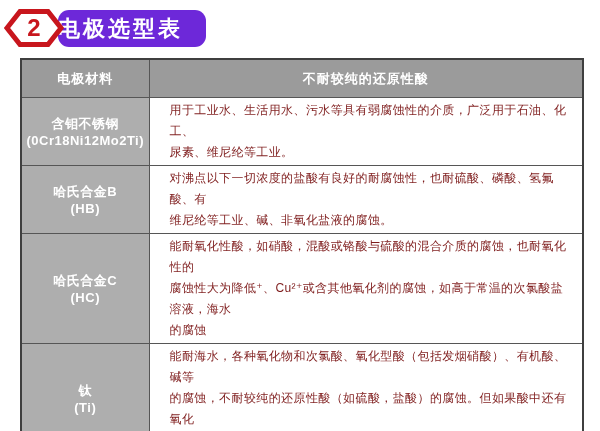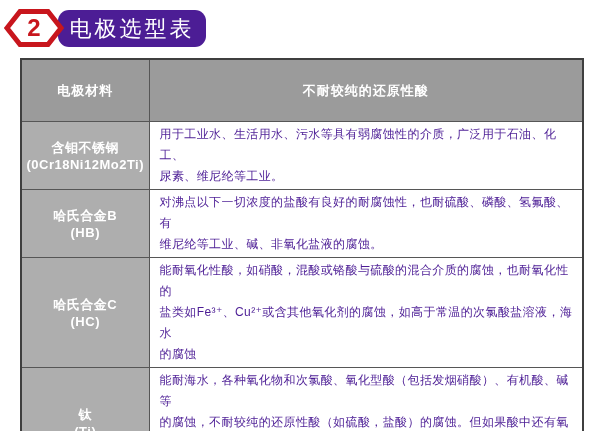--- a/index.html
+++ b/index.html
@@ -7,23 +7,23 @@
     width:600px;height:431px;
     background:#ffffff;
     font-family:"Liberation Sans","DejaVu Sans",sans-serif;
     position:relative;
     overflow:hidden;
   }
   
   .title-bar{position:absolute;left:0;top:0;width:600px;height:57px;}
   .pill{
     position:absolute;left:58px;top:10px;width:148px;height:37px;
-    background:#4c1d95;border-radius:11px;
-    display:flex;align-items:center;justify-content:center;
-    color:#ffffff;font-size:22px;font-weight:normal;letter-spacing:3px;
+    background:#6d28d9;border-radius:11px;
+    display:flex;align-items:center;justify-content:flex-start;
+    color:#ffffff;font-size:22px;font-weight:bold;letter-spacing:3px;
     z-index:1;
   }
   .hex-badge{position:absolute;left:4px;top:8px;width:60px;height:40px;z-index:2;}
   .hex-badge svg{display:block;}
   .hex-num{
     position:absolute;left:0;top:1px;width:60px;height:38px;
     display:flex;align-items:center;justify-content:center;
     color:#c8161d;font-size:24px;font-weight:bold;
   }
   
@@ -33,33 +33,33 @@
     border:2px solid #3f3f3f;
   }
   table.sel th, table.sel td{
     border:1.5px solid #565656;
     vertical-align:middle;
     overflow:hidden;
   }
   th.hdr{
     background:#9b9b9b;color:#ffffff;
     font-size:13px;font-weight:bold;letter-spacing:1px;
-    height:29px;padding:16px;text-align:center;
+    height:29px;padding:4px;text-align:center;
     border-bottom:2.5px solid #3f3f3f;
   }
   td.mat{
     background:#aeaeae;color:#ffffff;
     font-size:13px;font-weight:bold;text-align:center;
     line-height:17px;white-space:pre-line;
     padding:0 2px;letter-spacing:0.5px;
   }
   td.desc{
-    background:#ffffff;color:#4c1d95;
+    background:#ffffff;color:#7f1d1d;
     font-size:12px;line-height:21px;letter-spacing:0.4px;
-    padding:2px 8px 2px 10px;white-space:pre-line;text-align:left;
+    padding:2px 8px 2px 20px;white-space:pre-line;text-align:left;
     border-left:2px solid #4a4a4a;
   }
   tr.r-h0{height:46px;} tr.r-h1{height:52px;} tr.r-h2{height:67px;}
   tr.r-h3{height:70px;}
 </style>
 </head>
 <body>
 
 <div class="title-bar">
   <div class="pill">
@@ -94,21 +94,21 @@
     <tr class="r-h1">
       <td class="mat">哈氏合金B
 (HB)</td>
       <td class="desc">对沸点以下一切浓度的盐酸有良好的耐腐蚀性，也耐硫酸、磷酸、氢氟酸、有
 维尼纶等工业、碱、非氧化盐液的腐蚀。</td>
     </tr>
     <tr class="r-h2">
       <td class="mat">哈氏合金C
 (HC)</td>
       <td class="desc">能耐氧化性酸，如硝酸，混酸或铬酸与硫酸的混合介质的腐蚀，也耐氧化性的
-盐类如Fe³⁺、Cu²⁺或含其他氧化剂的腐蚀，如高于常温的次氯酸盐溶液，海水
+腐蚀性大为降低⁺、Cu²⁺或含其他氧化剂的腐蚀，如高于常温的次氯酸盐溶液，海水
 的腐蚀</td>
     </tr>
     <tr class="r-h3">
       <td class="mat">钛
 (Ti)</td>
       <td class="desc">能耐海水，各种氧化物和次氯酸、氧化型酸（包括发烟硝酸）、有机酸、碱等
 的腐蚀，不耐较纯的还原性酸（如硫酸，盐酸）的腐蚀。但如果酸中还有氧化
 剂（如硝酸、Fe³⁺、Cu²⁺）时，腐蚀性大为降低。</td>
     </tr>
 

